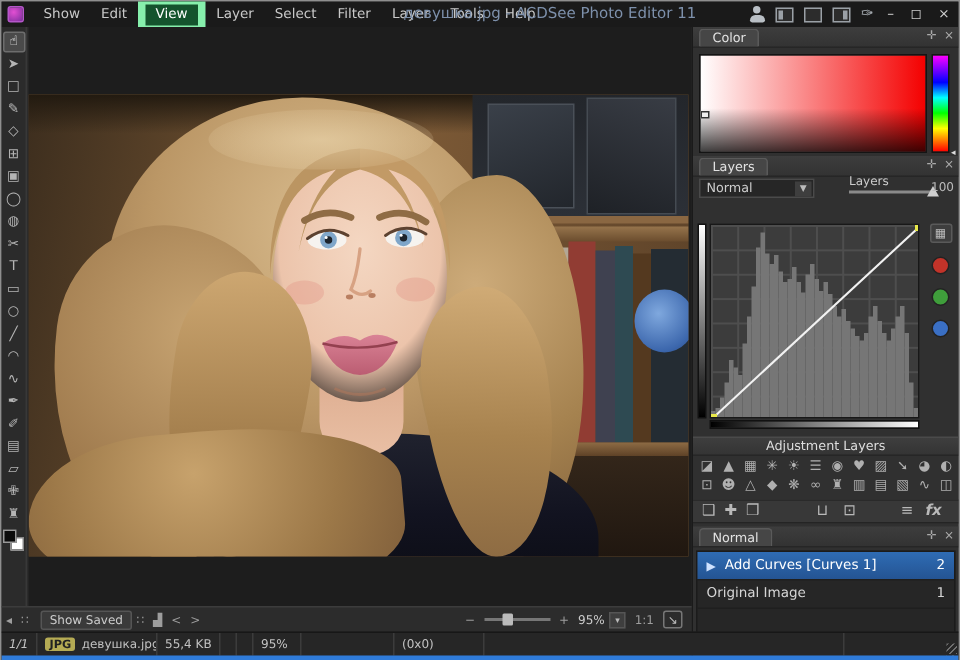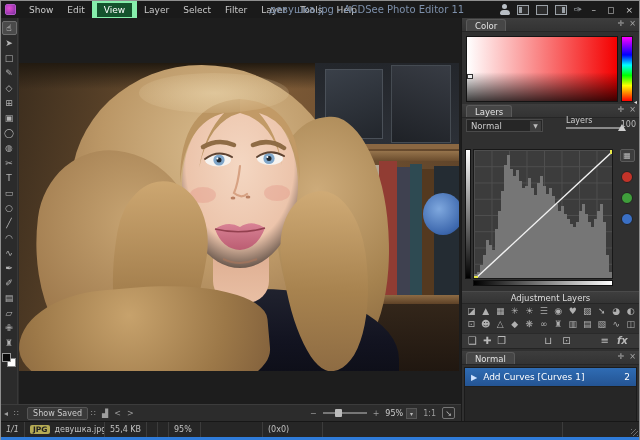--- a/index.html
+++ b/index.html
@@ -392,20 +392,24 @@
         <span>✛</span>
         <span>×</span>
       </div>
     </div>
     <div id="history-list">
         <div class="hist-item selected">
           <span class="hist-arrow">▶</span>
           <span>Add Curves [Curves 1]</span>
           <span class="hist-num">2</span>
         </div>
+        <div class="hist-item">
+          <span>Original Image</span>
+          <span class="hist-num">1</span>
+        </div>
       </div>
     <div id="grip"></div>
   </div>
 
   <div id="bottom-toolbar">
     <span class="bt-ico">◂</span>
     <span class="bt-ico">∷</span>
     <span id="show-saved">Show Saved</span>
     <span class="bt-ico">∷</span>
     <span class="bt-ico">▟</span>

